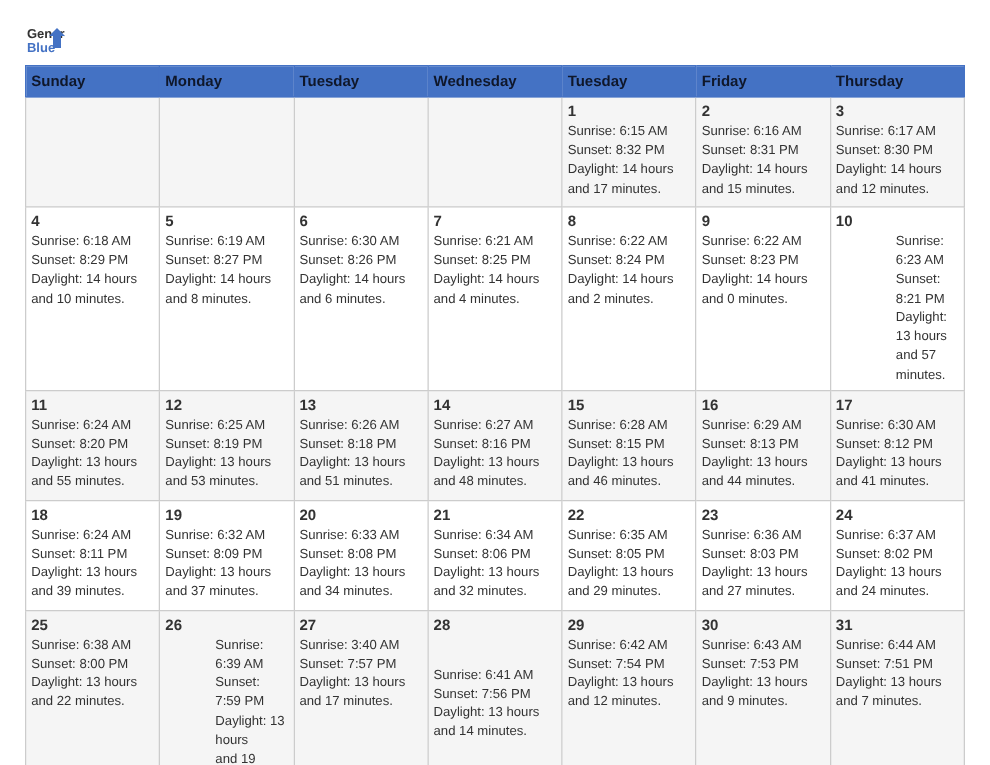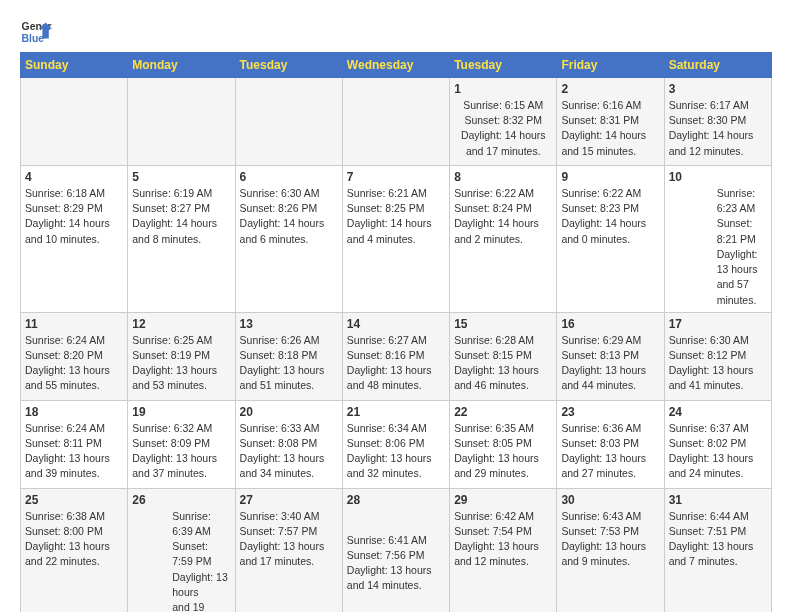--- a/index.html
+++ b/index.html
@@ -39,21 +39,21 @@
     }
     table {
       width: 100%;
       border-collapse: collapse;
       table-layout: fixed;
     }
     thead tr {
       background-color: #4472c4;
     }
     thead th {
-      color: #fde047;
+      color: #0f172a;
       font-size: 12px;
       font-weight: bold;
       padding: 5px 4px;
       text-align: left;
       border: 1px solid #4472c4;
     }
     tbody tr {
       height: 88px;
     }
     tbody td {
@@ -96,32 +96,32 @@
 
 <table>
   <thead>
     <tr>
     <th>Sunday</th>
         <th>Monday</th>
         <th>Tuesday</th>
         <th>Wednesday</th>
         <th>Tuesday</th>
         <th>Friday</th>
-        <th>Saturday</th>
+        <th>Thursday</th>
       </tr>
   </thead>
   <tbody id="calendar-body">
   <tr>
         <td></td>
         <td></td>
         <td></td>
         <td></td>
         <td>
           <span class="day-num">1</span>
-          <div class="cell-content" style="white-space: pre-line; text-align: center;">Sunrise: 6:15 AM
+          <div class="cell-content" style="white-space: pre-line;">Sunrise: 6:15 AM
 Sunset: 8:32 PM
 Daylight: 14 hours
 and 17 minutes.</div>
         </td>
         <td>
           <span class="day-num">2</span>
           <div class="cell-content" style="white-space: pre-line;">Sunrise: 6:16 AM
 Sunset: 8:31 PM
 Daylight: 14 hours
 and 15 minutes.</div>

